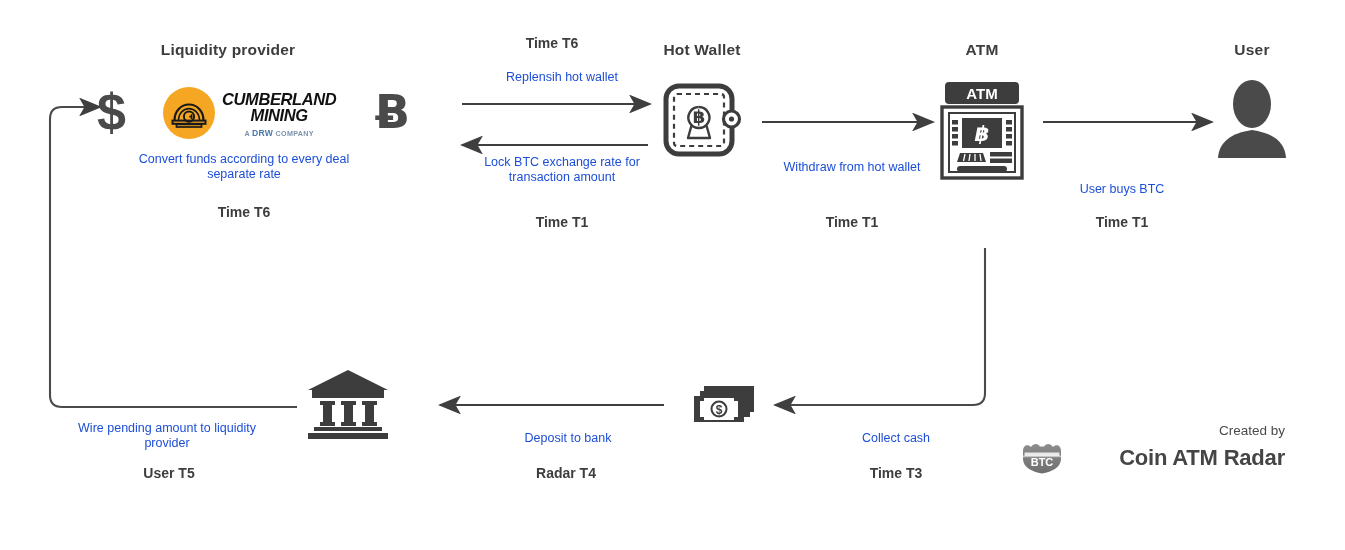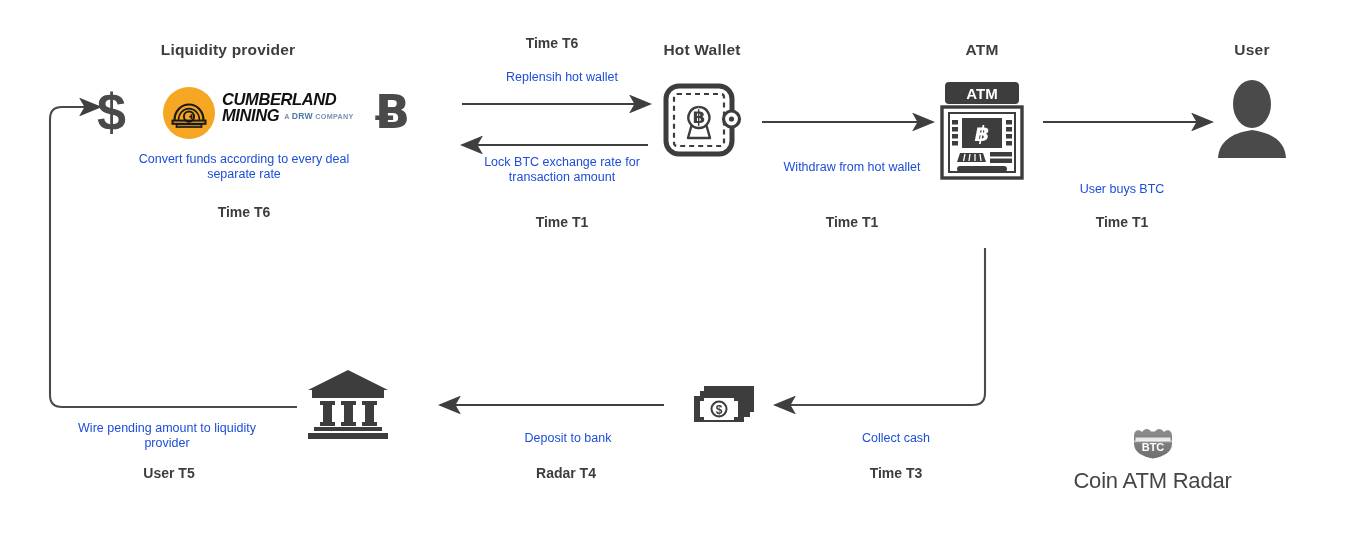--- a/index.html
+++ b/index.html
@@ -14,21 +14,21 @@
     letter-spacing:.2px;white-space:nowrap;
   }
   .edge-label{
     font-size:12.5px;color:#1d4ed8;text-align:center;line-height:15px;font-weight:normal;
   }
   .time-label{
     font-size:14px;font-weight:bold;color:#3d3d3d;text-align:center;white-space:nowrap;
   }
   svg{display:block;overflow:visible;}
   .wm-created{font-size:13.5px;color:#4a4a4a;text-align:right;white-space:nowrap;}
-  .wm-name{font-size:22px;font-weight:normal;color:#454545;white-space:nowrap;letter-spacing:-.2px;}
+  .wm-name{font-size:22px;font-weight:bold;color:#454545;white-space:nowrap;letter-spacing:-.2px;}
   .cmb-word{font-size:16.5px;font-weight:bold;color:#111;letter-spacing:-0.4px;line-height:16px;font-style:italic;}
   .cmb-sub{font-size:7.2px;font-weight:bold;color:#7b93ad;letter-spacing:.3px;}
   .cmb-sub .drw{color:#4a78a8;font-size:8.6px;}
   .dollar-glyph{font-size:52px;font-weight:bold;color:#4a4a4a;line-height:1;font-family:"Liberation Sans",sans-serif;}
   .btc-glyph{font-size:46px;font-weight:bold;color:#4a4a4a;line-height:1;font-family:"DejaVu Sans",sans-serif;}
 </style>
 </head>
 <body>
 
 <svg class="abs" style="left:0;top:0;width:1345px;height:550px;">
@@ -65,21 +65,21 @@
   <path d="M12.5,34.5 C12.5,25 19,18.5 27,18.5 C35,18.5 41.5,25 41.5,34.5" fill="none" stroke="#1a1a1a" stroke-width="2.2"></path>
   <path d="M16.5,34.5 C16.5,27.4 21.4,22.6 27,22.6 C32.6,22.6 37.5,27.4 37.5,34.5" fill="none" stroke="#1a1a1a" stroke-width="1.6"></path>
   <circle cx="27" cy="30.6" r="5.1" fill="none" stroke="#1a1a1a" stroke-width="2"></circle>
   <path d="M29.6,28.3 L29.6,33 M27.3,30.65 L30.4,30.65" stroke="#1a1a1a" stroke-width="1.7" fill="none"></path>
   <rect x="10.5" y="34.6" width="33" height="3.2" fill="none" stroke="#1a1a1a" stroke-width="2"></rect>
   <rect x="14.5" y="38.4" width="25" height="2.6" fill="none" stroke="#1a1a1a" stroke-width="1.7"></rect>
 </svg>
 
 <div class="abs" style="left:222px;top:91px;">
   <div class="cmb-word">CUMBERLAND</div>
-  <div style="display:flex;align-items:flex-end;gap:5px;">
+  <div style="display:flex;align-items:center;gap:5px;flex-direction:column;">
     <span class="cmb-word">MINING</span>
     <span class="cmb-sub" style="padding-bottom:2px;">
       <span>A</span>
       <span class="drw">DRW</span>
       <span>COMPANY</span>
     </span>
   </div>
 </div>
 
 <div class="abs btc-glyph" style="left:375px;top:89px;">Ƀ</div>
@@ -171,21 +171,22 @@
 <div class="abs edge-label" style="left:790px;top:431px;width:212px;">Collect cash</div>
 <div class="abs time-label" style="left:796px;top:465px;width:200px;">Time T3</div>
 
 <div class="abs edge-label" style="left:462px;top:431px;width:212px;">Deposit to bank</div>
 <div class="abs time-label" style="left:466px;top:465px;width:200px;">Radar T4</div>
 
 <div class="abs edge-label" style="left:56px;top:421px;width:222px;">Wire pending amount to liquidity provider</div>
 <div class="abs time-label" style="left:69px;top:465px;width:200px;">User T5</div>
 
 <div class="abs" style="left:1020px;top:423px;width:265px;">
-  <div style="display:flex;align-items:center;justify-content:space-between;gap:9px;margin-top:4px;flex-direction:column;">
+  <div class="wm-created">Created by</div>
+  <div style="display:flex;align-items:center;justify-content:space-between;gap:9px;margin-top:4px;">
     <svg style="width:44px;height:32px;" viewBox="0 0 44 32">
       <defs>
         <linearGradient id="shg" x1="0" y1="0" x2="0" y2="1">
           <stop offset="0%" stop-color="#8d8d8d"></stop>
           <stop offset="100%" stop-color="#6f6f6f"></stop>
         </linearGradient>
       </defs>
       <path d="M3,9 C3,3 8,1.5 11,5 C13.5,1 18,1 20,4.5 L24,4.5 C26,1 30.5,1 33,5 C36,1.5 41,3 41,9 L41,17 C41,25 32,30 22,31.5 C12,30 3,25 3,17 Z" fill="url(#shg)"></path>
       <path d="M4.5,10.5 L39.5,10.5 L39.5,14 L4.5,14 Z" fill="#f2f2f2" opacity=".92"></path>
       <rect x="3" y="13.6" width="38" height="1.6" fill="#ffffff" opacity=".55"></rect>

